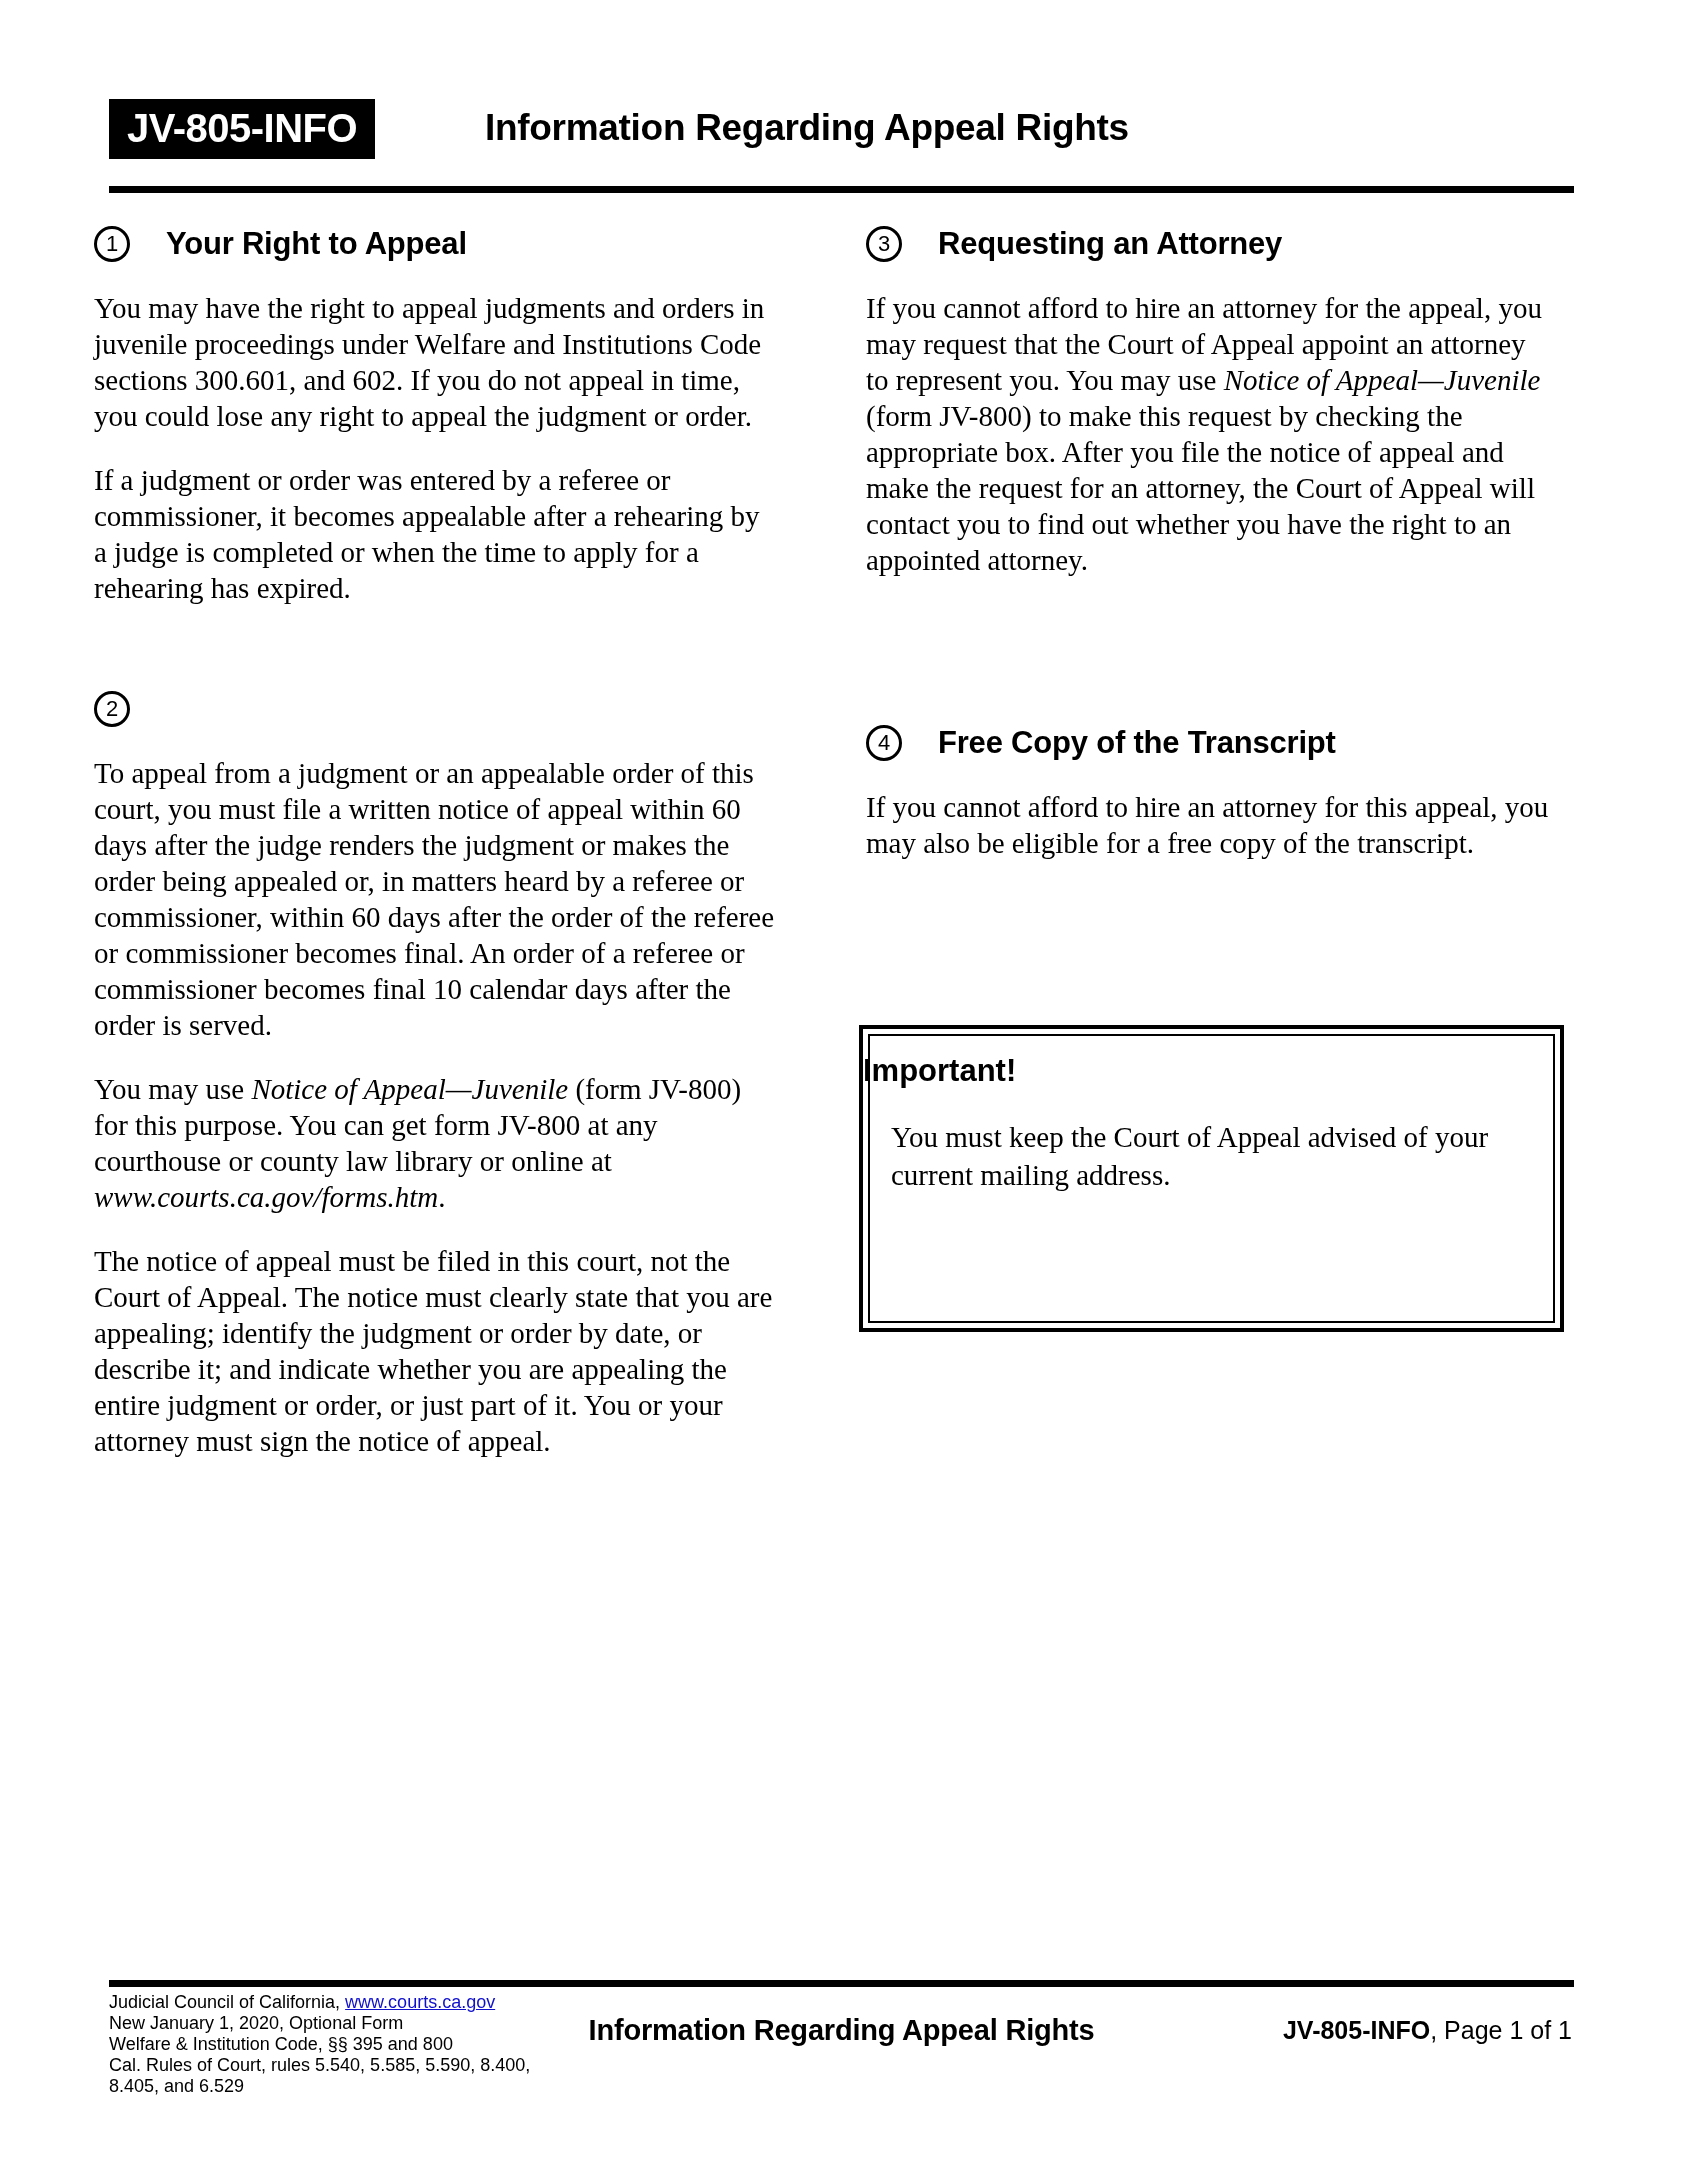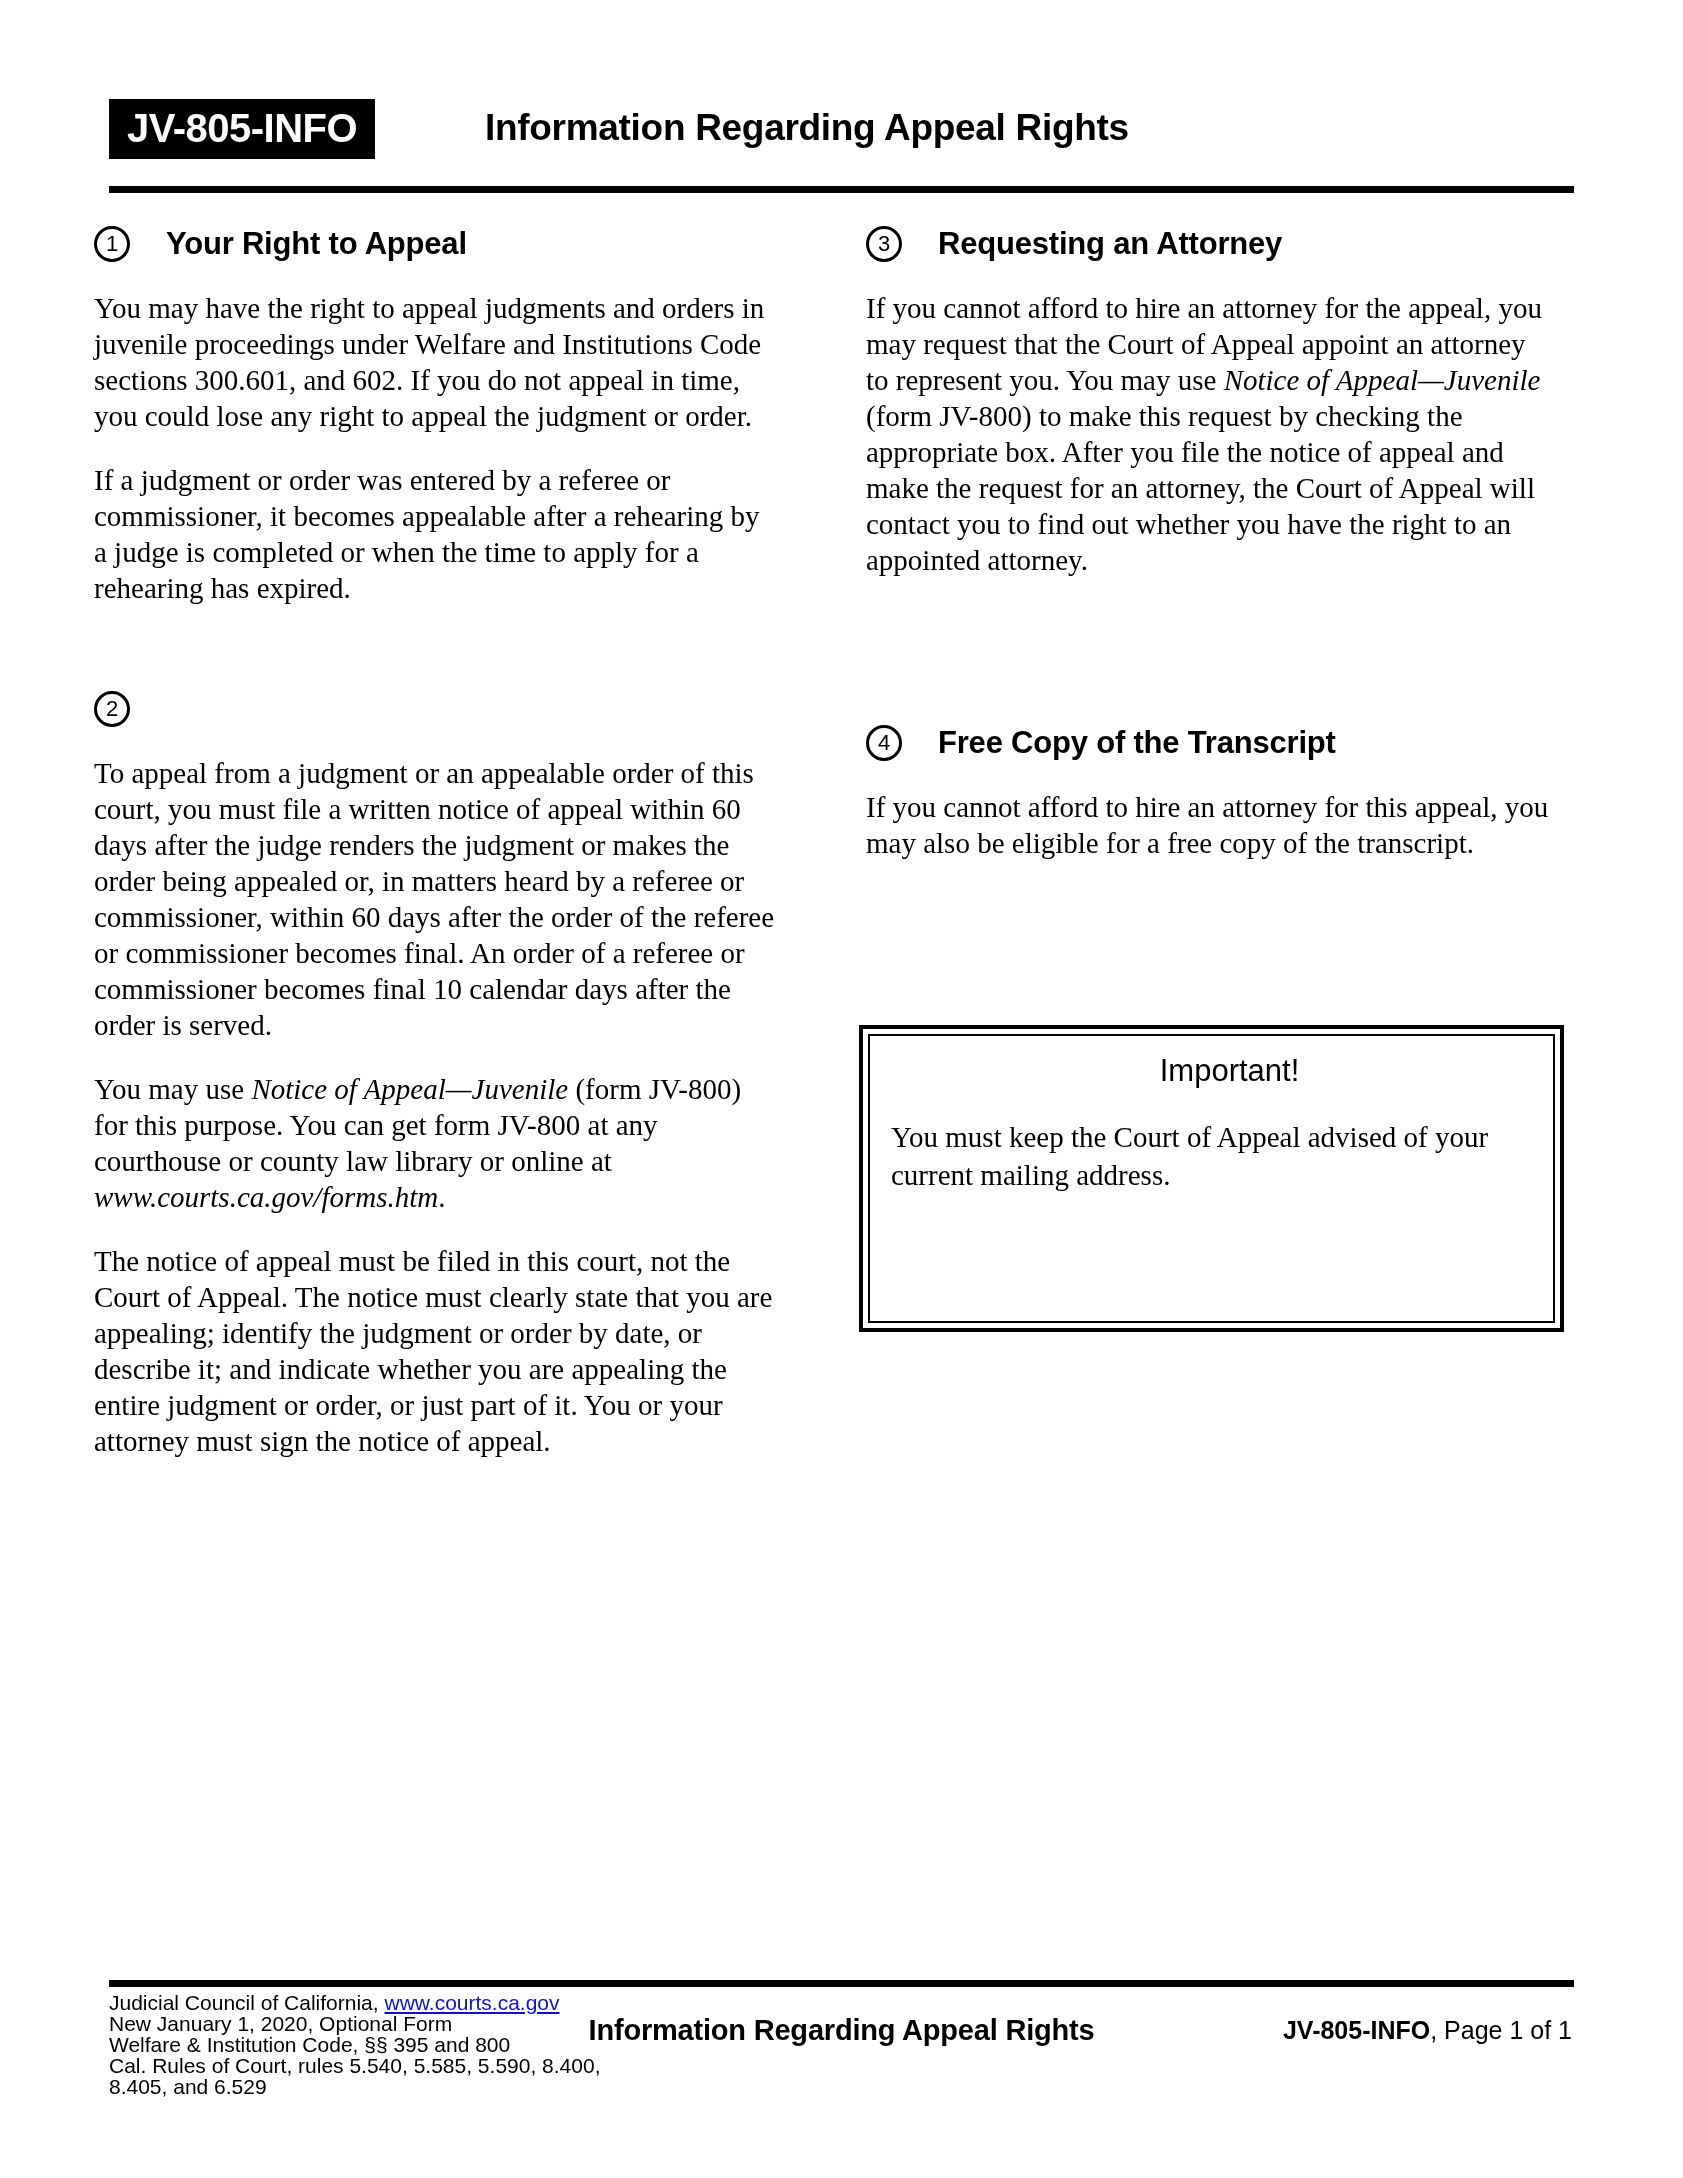--- a/index.html
+++ b/index.html
@@ -135,25 +135,23 @@
     right: 5px;
     bottom: 5px;
     border: 2px solid #000;
     box-sizing: border-box;
   }
   .important-title {
     position: absolute;
     left: 0;
     right: 0;
     top: 24px;
-    text-align: center;
-    font-family: "Liberation Sans", "DejaVu Sans", sans-serif;
-    font-weight: normal;
+    font-family: "Liberation Sans", "DejaVu Sans", sans-serif;
+    font-weight: bold;
     font-size: 31px;
-    padding-left: 36px;
   }
   .important-body {
     position: absolute;
     left: 28px;
     right: 44px;
     top: 89px;
     font-family: "Liberation Serif", "DejaVu Serif", serif;
     font-size: 29px;
     line-height: 38px;
   }
@@ -172,21 +170,21 @@
     left: 109px;
     top: 1992px;
     width: 1465px;
     height: 119px;
   }
   .footer-left {
     position: absolute;
     left: 0;
     top: 0;
     font-family: "Liberation Sans", "DejaVu Sans", sans-serif;
-    font-size: 21px;
+    font-size: 18px;
     line-height: 21px;
     color: #000;
     white-space: nowrap;
   }
   .footer-link {
     color: #1111cc;
     text-decoration: underline;
   }
   .footer-center {
     position: absolute;

